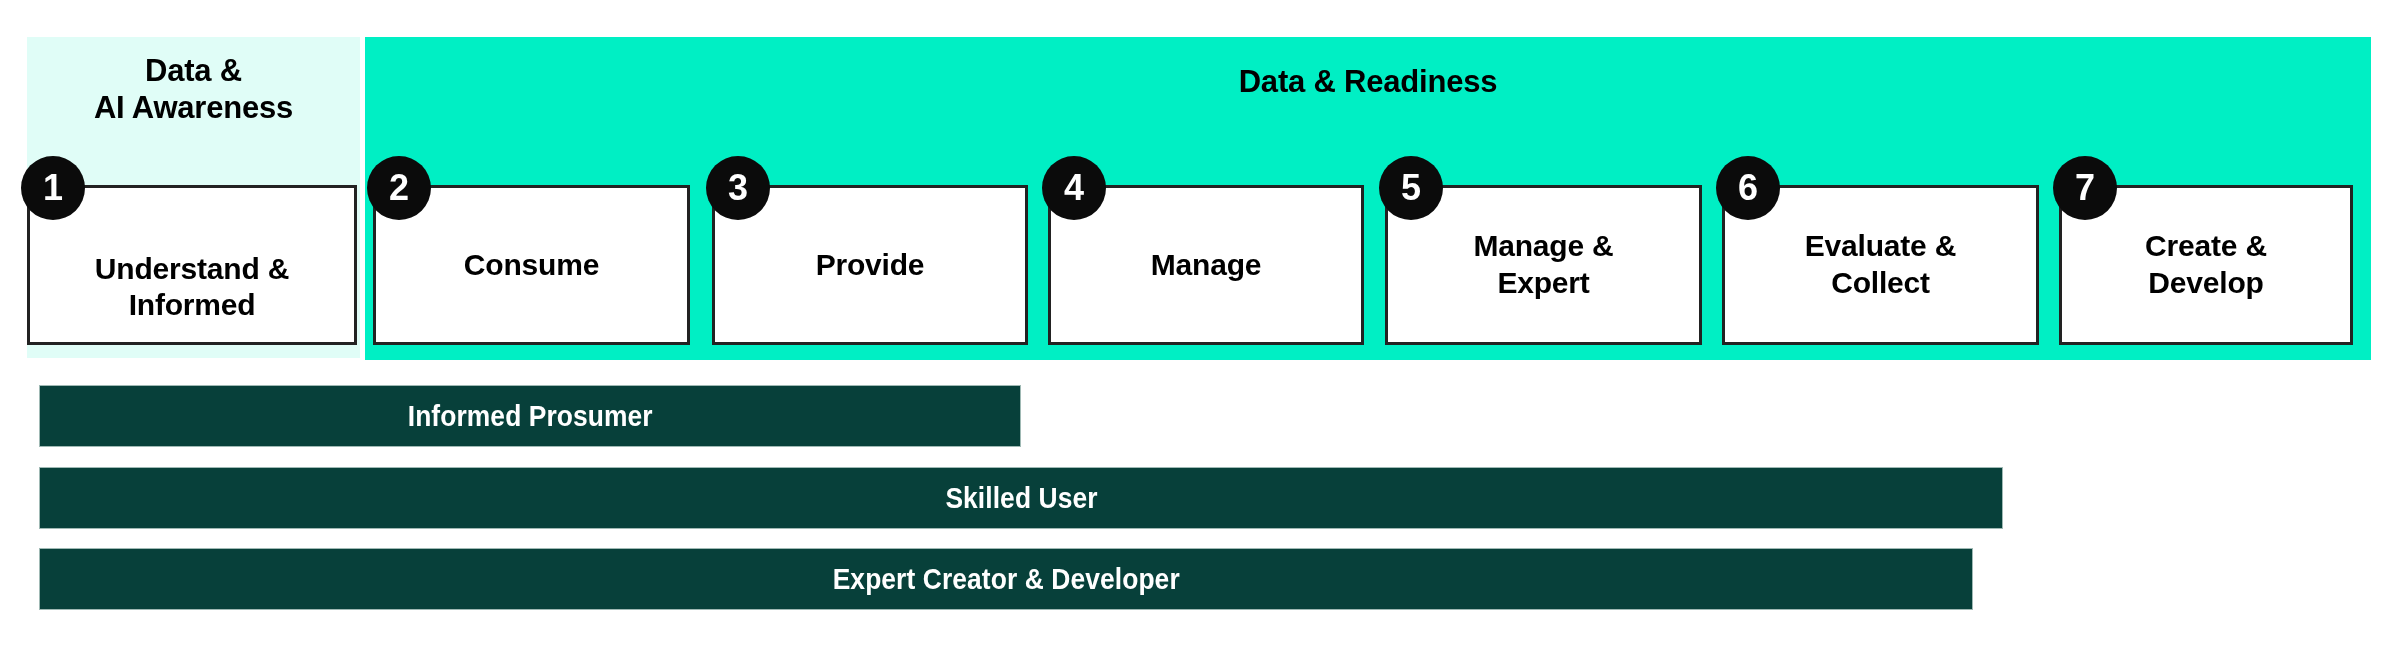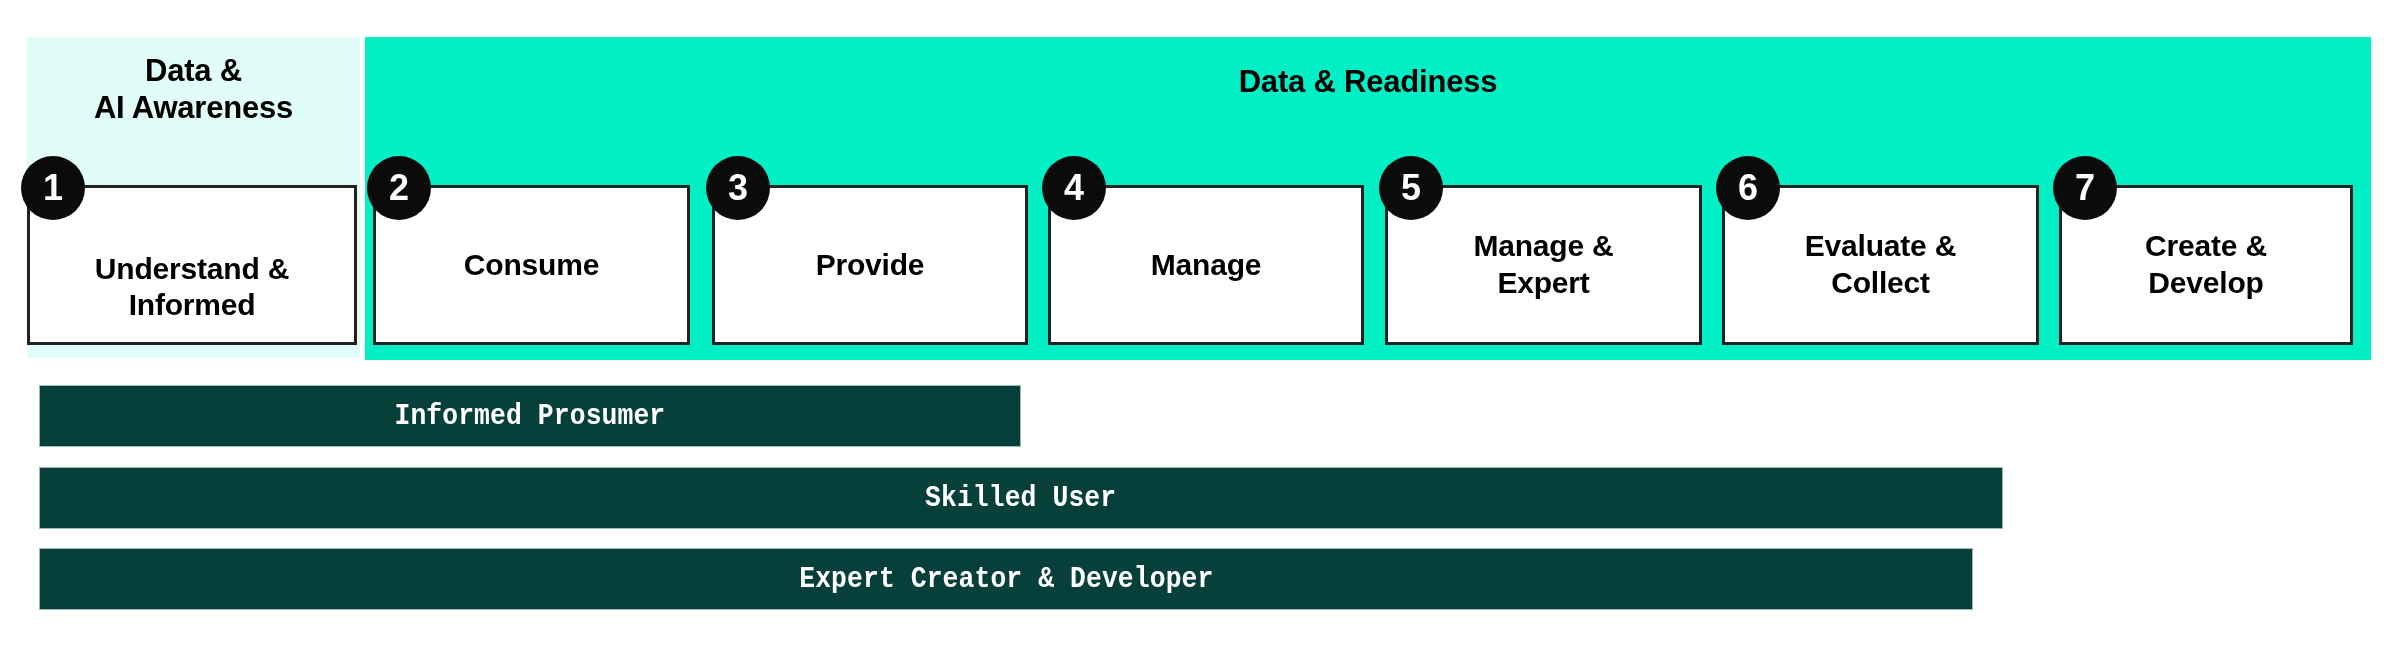--- a/index.html
+++ b/index.html
@@ -105,21 +105,20 @@
   .rolebar {
     position: absolute;
     left: 39px;
     height: 62px;
     background: #07403A;
     border: 1px solid #9fb9b4;
     box-sizing: border-box;
     display: flex;
     align-items: center;
     justify-content: center;
-    font-family: Liberation Mono, monospace;
   }
   .rolebar-label {
     color: #ffffff;
     font-weight: bold;
     font-size: 30px;
     letter-spacing: 0.1px;
     font-stretch: condensed;
     transform: scaleX(0.88);
   }
   .r1 { top: 385px; width: 982px; }

